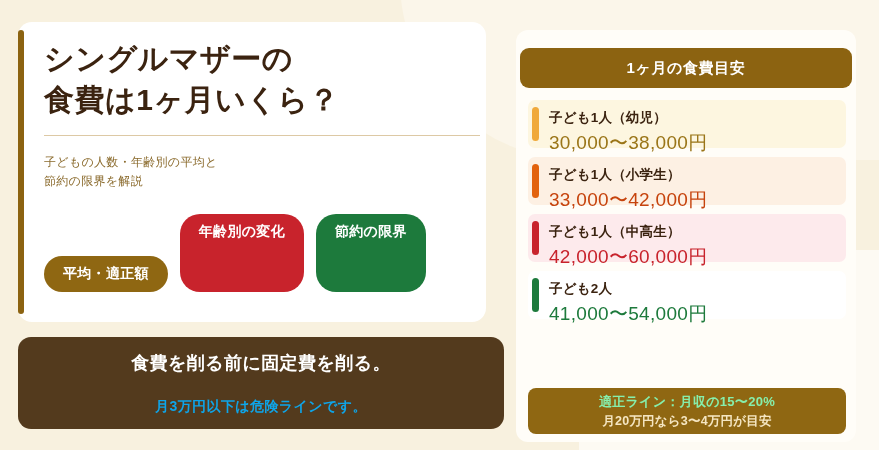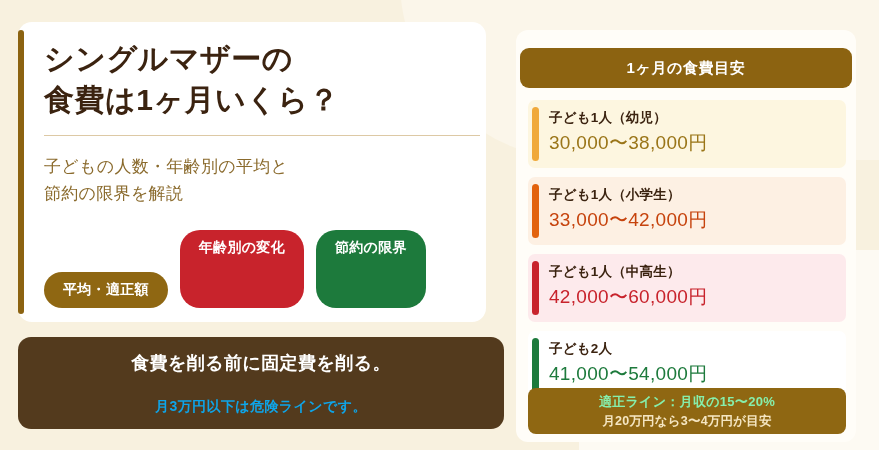--- a/index.html
+++ b/index.html
@@ -72,21 +72,21 @@
   }
   .hero-divider {
     width: 436px;
     height: 1px;
     background: #ddc9a5;
     margin-top: 14px;
     margin-bottom: 17px;
   }
   .hero-sub {
     color: #8a6a2c;
-    font-size: 17px;
+    font-size: 12px;
     line-height: 1.62;
     white-space: pre-line;
     letter-spacing: 0.3px;
   }
   .pill-row {
     margin-top: 22px;
     display: flex;
     gap: 12px;
   }
   .pill {
@@ -163,21 +163,21 @@
     width: 318px;
     display: flex;
     flex-direction: column;
     gap: 9px;
   }
   .row {
     position: relative;
     border-radius: 7px;
     padding: 9px 12px 22px 21px;
     box-sizing: border-box;
-    height: 68px;
+    height: 48px;
   }
   .row-bar {
     position: absolute;
     left: 4px;
     top: 7px;
     bottom: 7px;
     width: 7px;
     border-radius: 4px;
   }
   .row-label {

